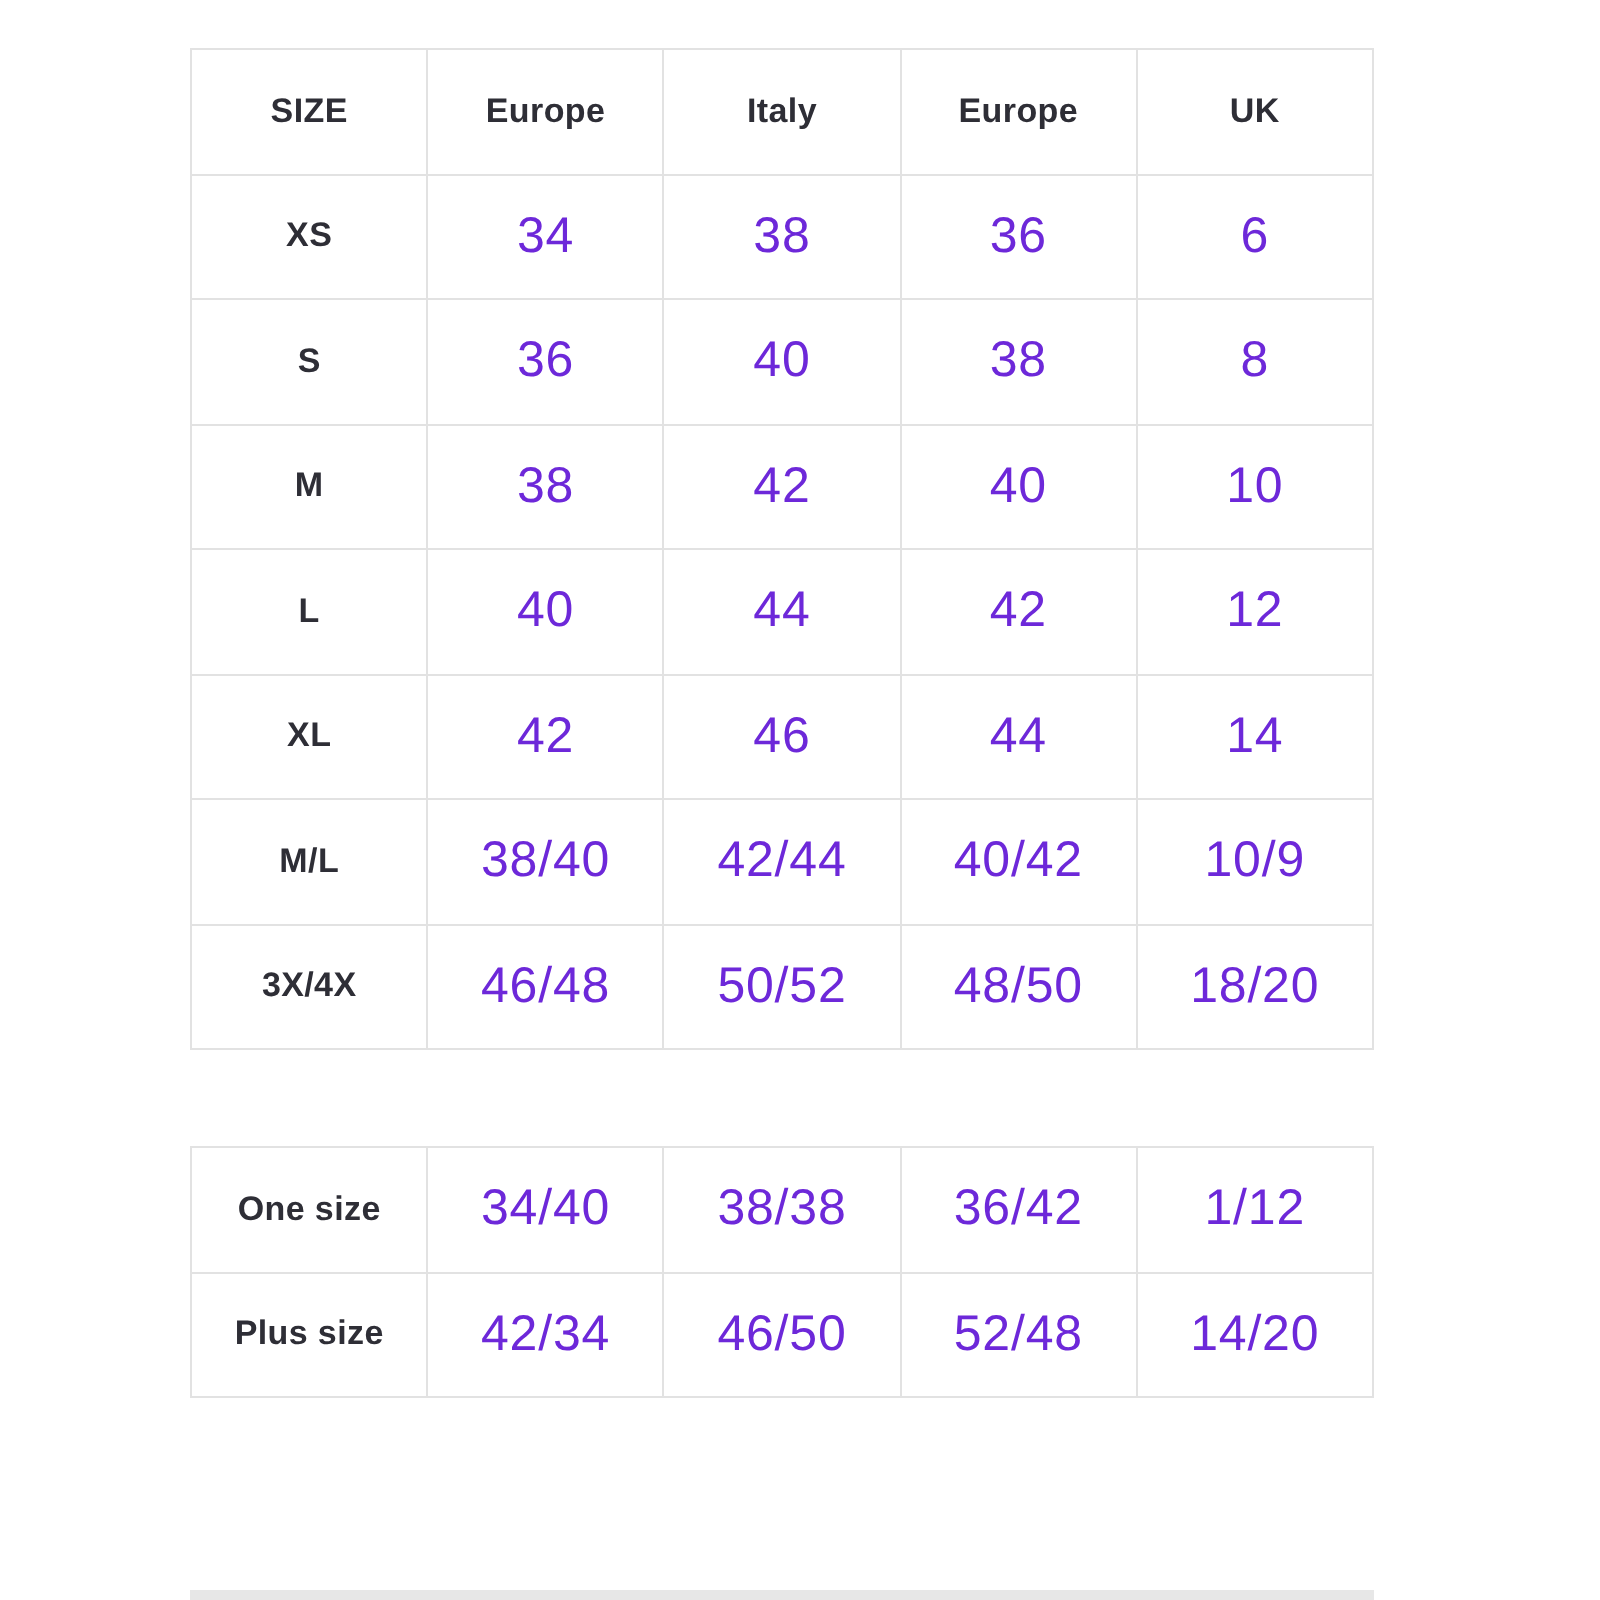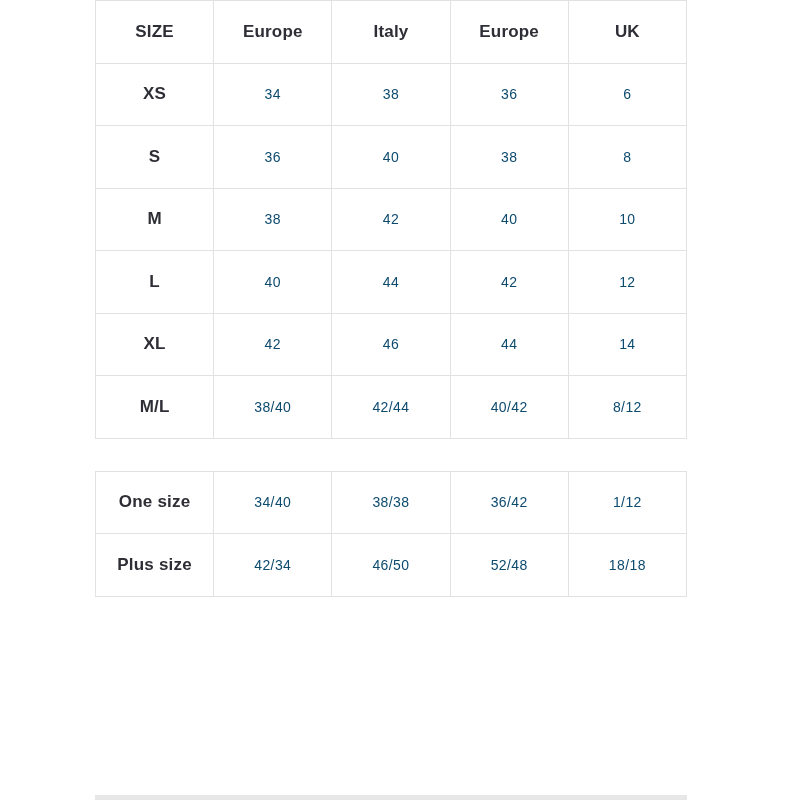--- a/index.html
+++ b/index.html
@@ -6,46 +6,46 @@
   html, body { margin: 0; padding: 0; }
   body {
     width: 800px; height: 800px;
     background: #ffffff;
     font-family: "Liberation Sans", sans-serif;
     position: relative;
     overflow: hidden;
   }
   .chart-wrap {
     position: absolute;
-    left: 95px; top: 0;
+    left: 95px; top: 24px;
     width: 592px;
   }
   table.size-table {
     border-collapse: collapse;
     width: 100%;
     table-layout: fixed;
   }
   table.size-table td {
     border: 1px solid #e2e2e2;
     background: #ffffff;
     height: 62.5px;
     text-align: center;
     vertical-align: middle;
-    font-size: 14px;
+    font-size: 25px;
     letter-spacing: 0.4px;
-    color: #0c4a6e;
+    color: #6d28d9;
   }
   table.size-table td.hd,
   table.size-table td.lbl {
     font-weight: bold;
     font-size: 17px;
     letter-spacing: 0.2px;
     color: #2e2e36;
   }
-  table.t2 { margin-top: 32px; }
+  table.t2 { margin-top: 48px; }
   .bottom-edge {
     position: absolute;
     left: 95px; top: 795px;
     width: 592px; height: 5px;
     background: #e7e7e7;
   }
 </style>
 </head>
 <body>
 
@@ -93,39 +93,46 @@
       <td>42</td>
       <td>46</td>
       <td>44</td>
       <td>14</td>
     </tr>
     <tr>
       <td class="lbl">M/L</td>
       <td>38/40</td>
       <td>42/44</td>
       <td>40/42</td>
-      <td>8/12</td>
+      <td>10/9</td>
+    </tr>
+    <tr>
+      <td class="lbl">3X/4X</td>
+      <td>46/48</td>
+      <td>50/52</td>
+      <td>48/50</td>
+      <td>18/20</td>
     </tr>
   </tbody>
     </table>
 
   <table class="size-table t2">
     <tbody>
         <tr>
       <td class="lbl">One size</td>
       <td>34/40</td>
       <td>38/38</td>
       <td>36/42</td>
       <td>1/12</td>
     </tr>
     <tr>
       <td class="lbl">Plus size</td>
       <td>42/34</td>
       <td>46/50</td>
       <td>52/48</td>
-      <td>18/18</td>
+      <td>14/20</td>
     </tr>
   </tbody>
     </table>
 
 </div>
 
 <div class="bottom-edge"></div>
 
 </body></html>

